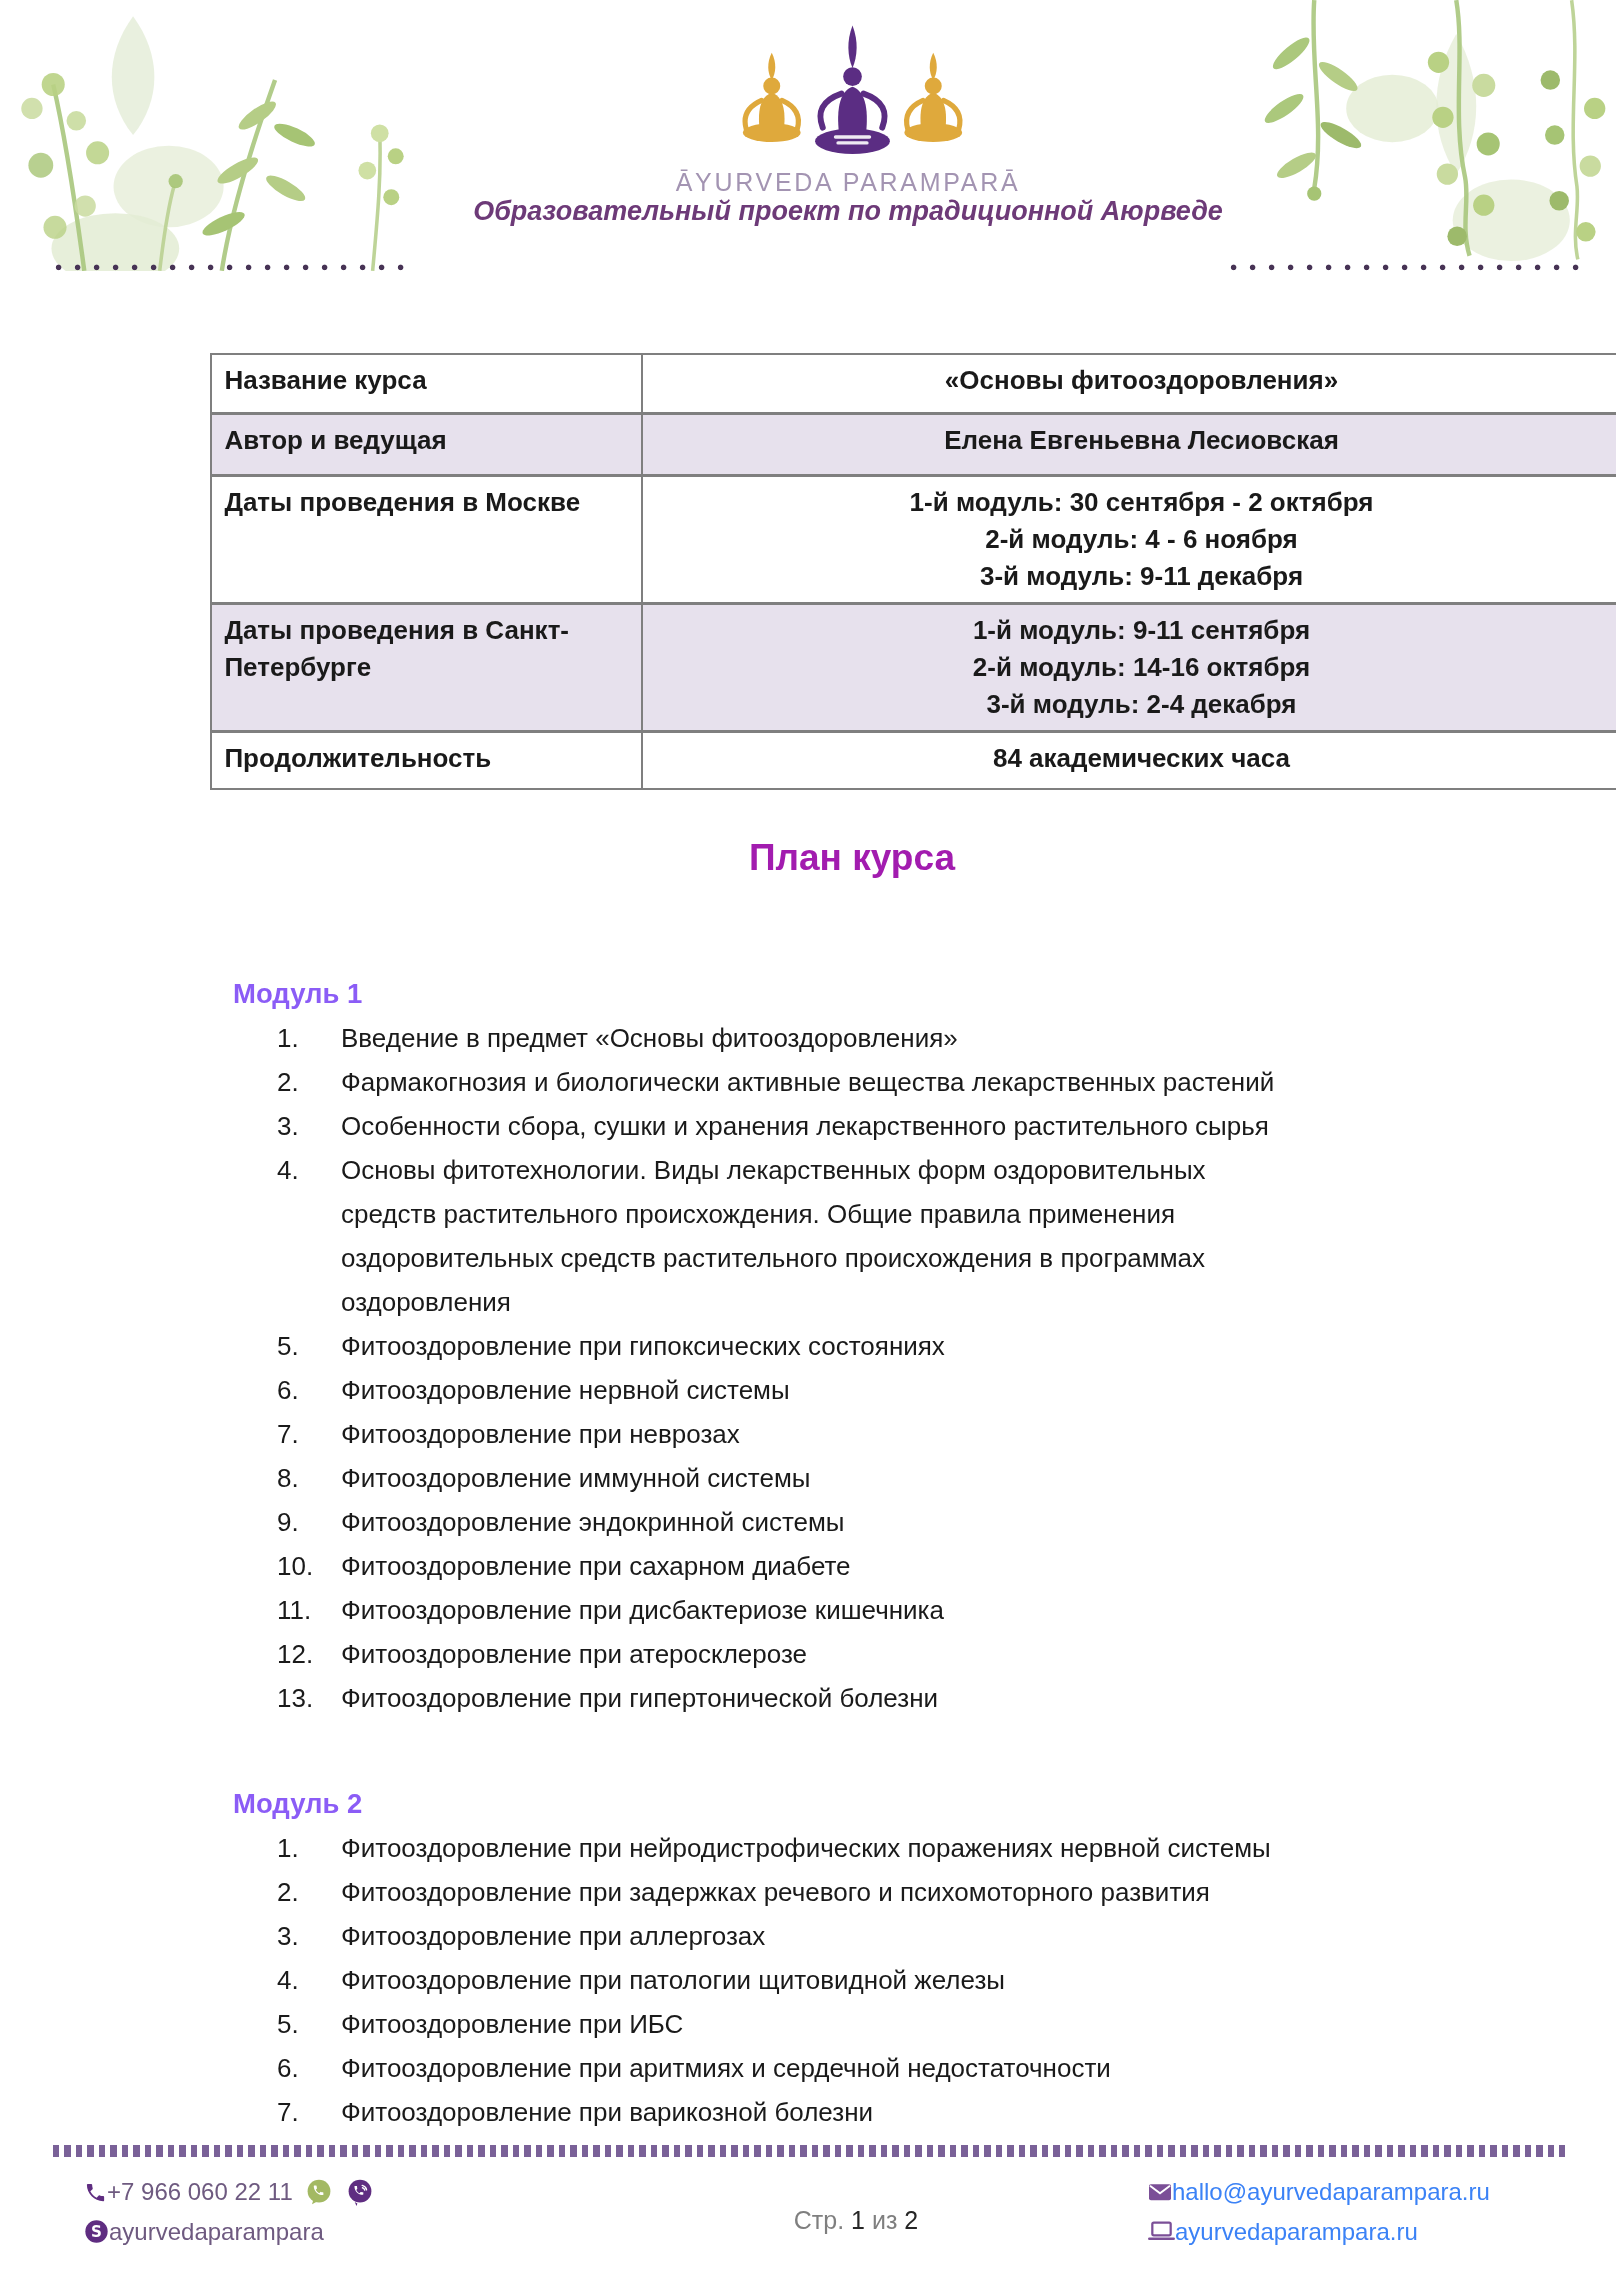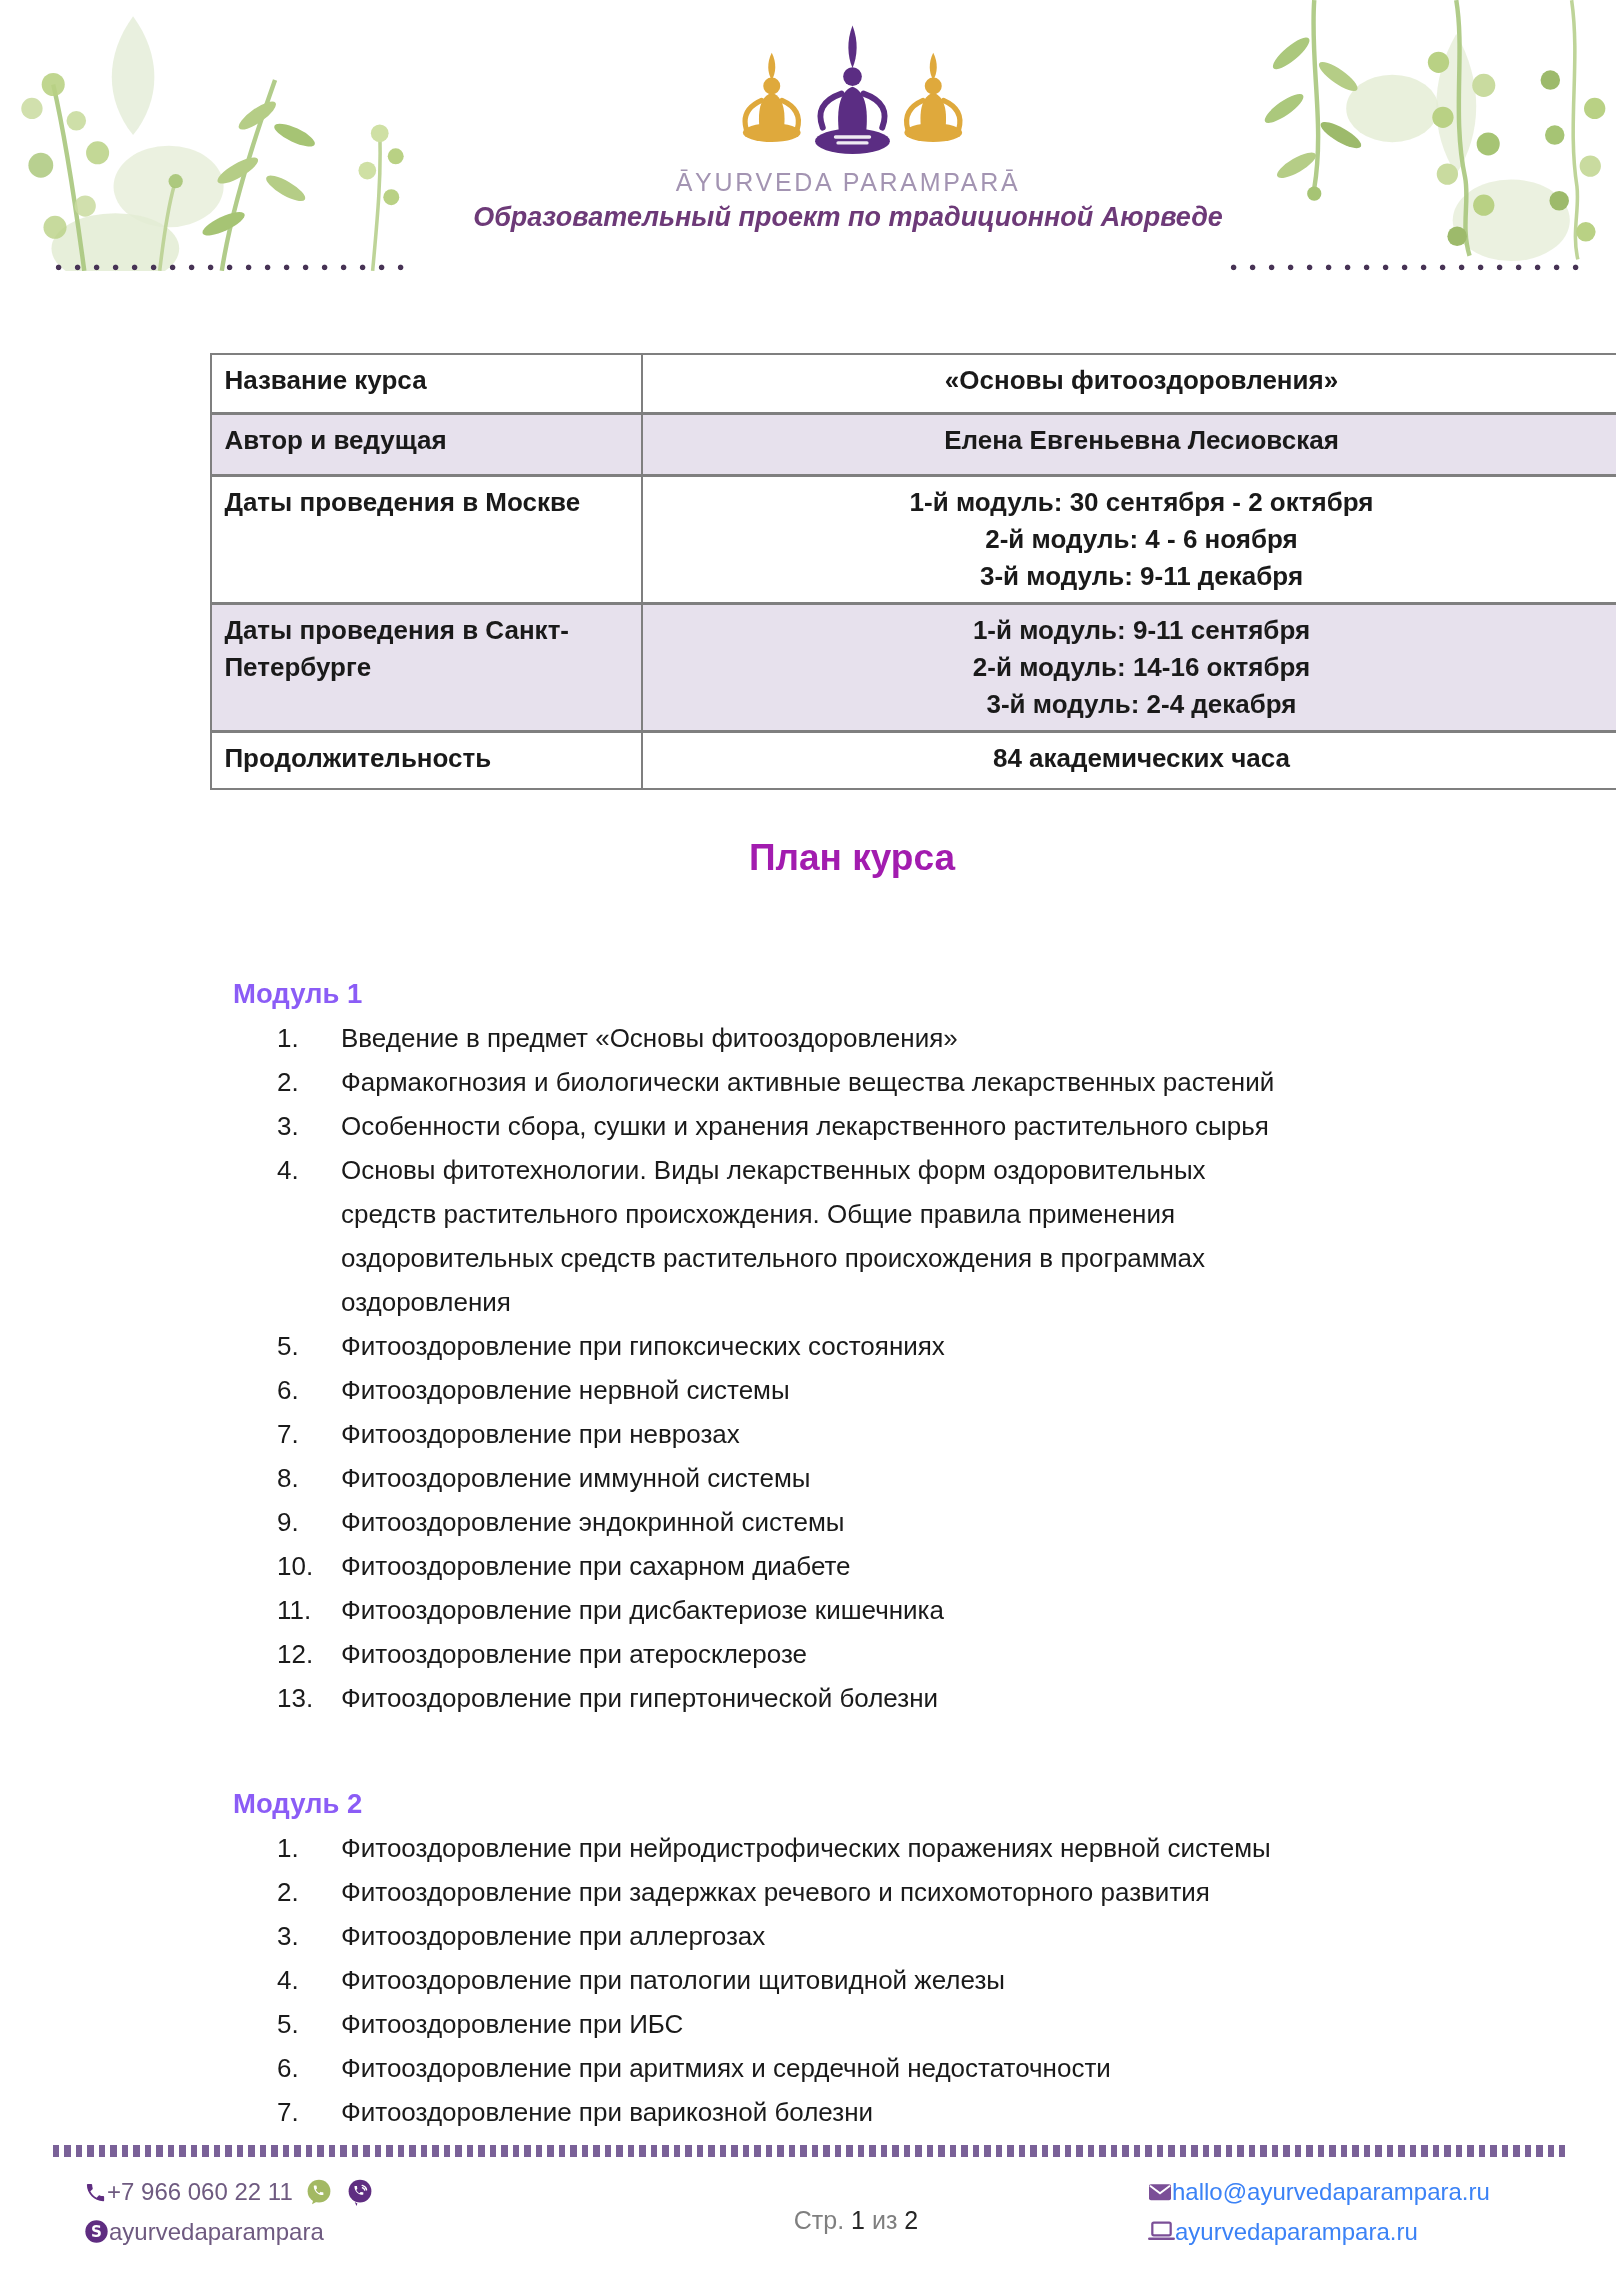--- a/index.html
+++ b/index.html
@@ -26,21 +26,20 @@
   .logo-graphic{position:absolute;left:697px;top:12.4px;width:311px;height:153px;}
   .logo-title{
     position:absolute;left:80px;top:168px;width:1536px;
     text-align:center;font-size:25px;letter-spacing:2.7px;
     color:#a394b2;font-weight:400;
   }
   .tagline{
     position:absolute;left:80px;top:196px;width:1536px;
     text-align:center;font-size:27px;font-style:italic;font-weight:600;
     color:#6d3a78;
-    margin-top:6px;
   }
   
   .course-table{
     position:absolute;left:210px;top:353px;width:1432px;
     border:2.7px solid #7f7f7f;box-sizing:border-box;
     font-weight:bold;font-size:26px;line-height:37px;
   }
   .trow{display:flex;background:#ffffff;}
   .trow + .trow{border-top:3.6px solid #7f7f7f;}
   .trow.shaded{background:#e7e1ed;}

